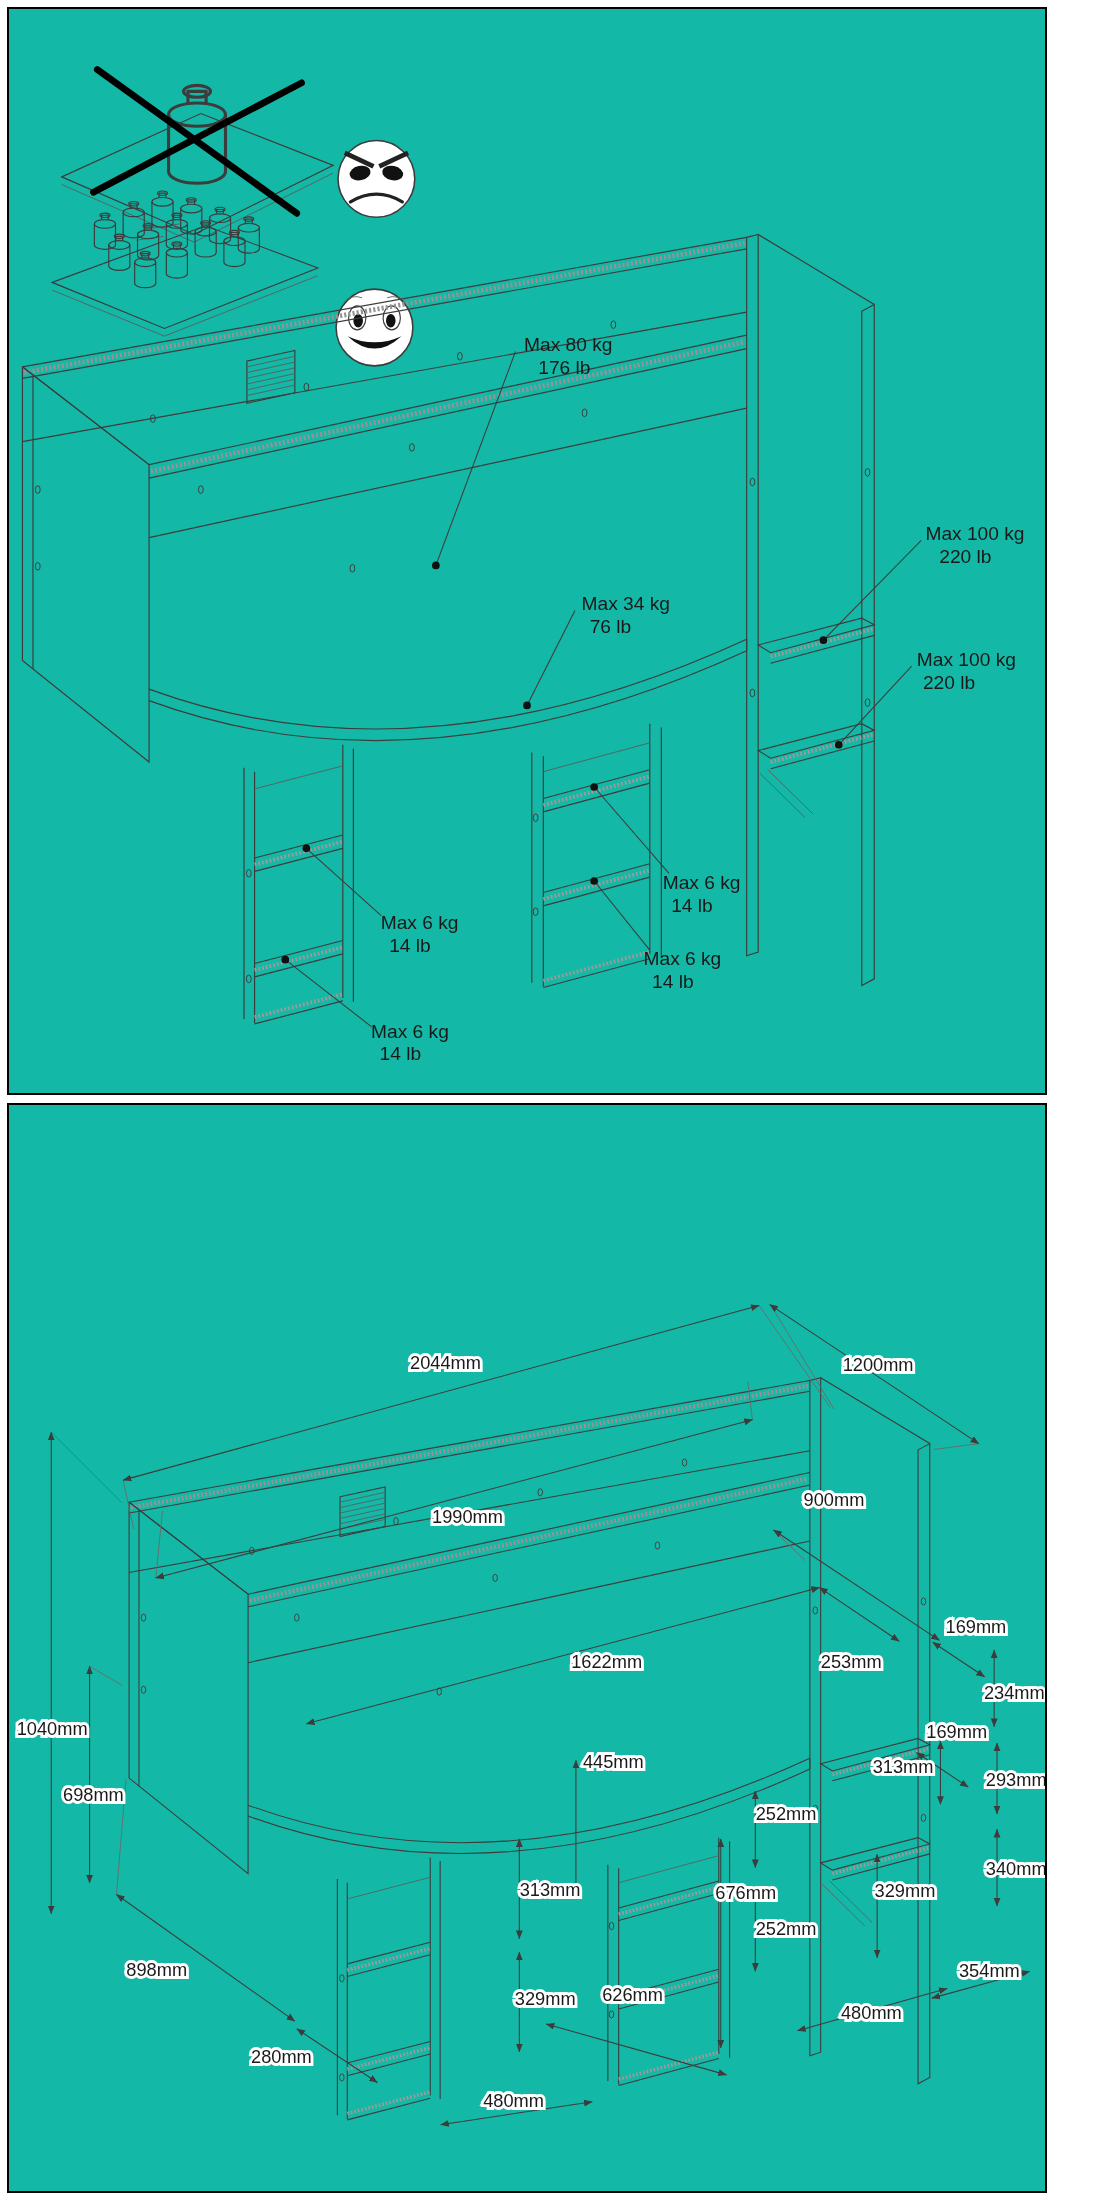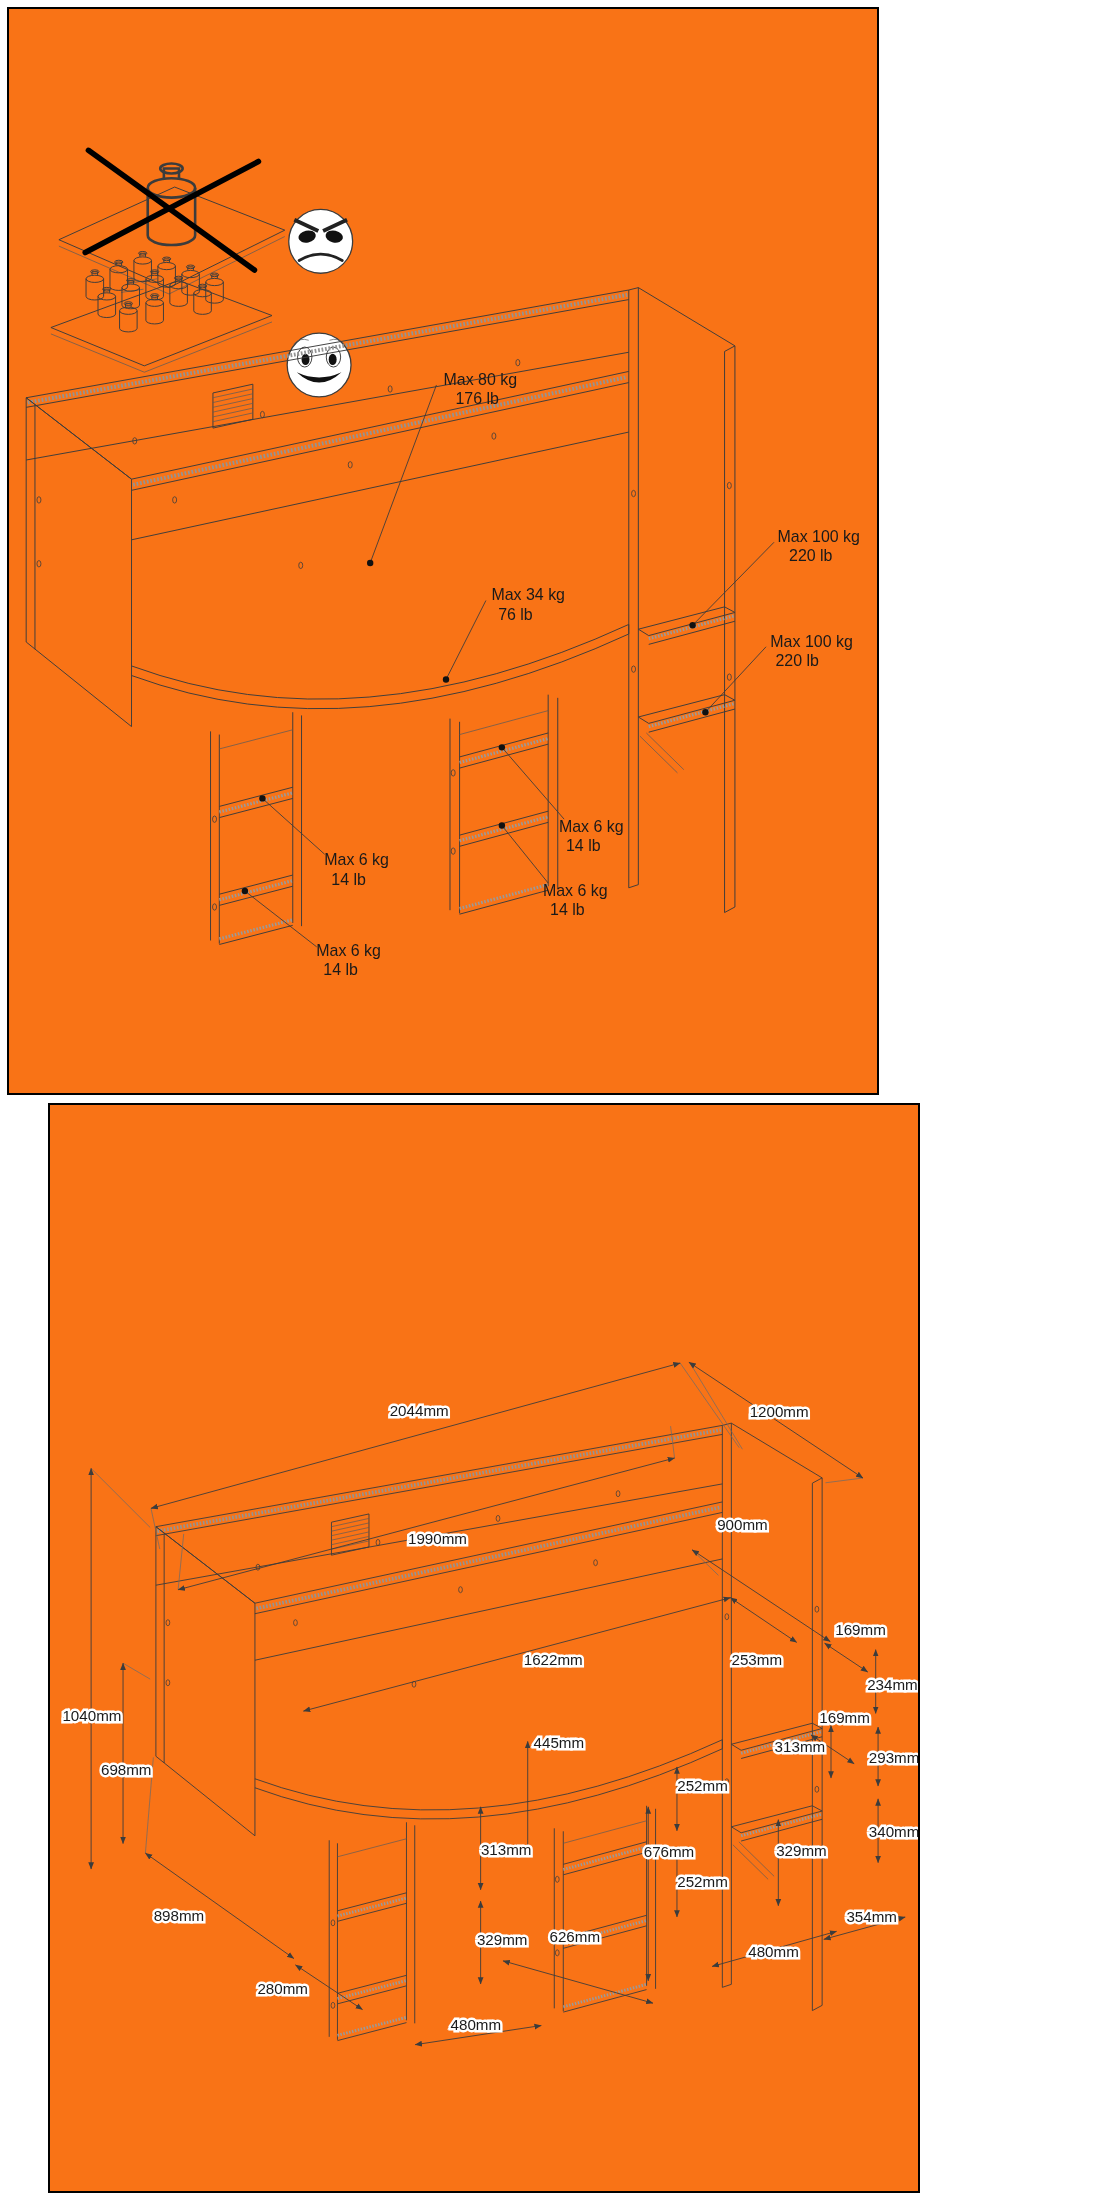--- a/index.html
+++ b/index.html
@@ -1,20 +1,20 @@
 <!DOCTYPE html>
 <html><head>
 <meta charset="utf-8">
 <style>
   html,body{margin:0;padding:0;background:#ffffff;}
   .stage{position:relative;width:1100px;height:2200px;background:#fff;
          font-family:"Liberation Sans",sans-serif;overflow:hidden;}
-  .panel{position:absolute;left:7px;width:872px;border:2px solid #000;background:#f97316;box-sizing:border-box;padding-left:6px;}
+  .panel{position:absolute;left:7px;width:1040px;border:2px solid #000;background:#14b8a6;box-sizing:border-box;}
   .panel-top{top:7px;height:1088px;}
-  .panel-bottom{top:1103px;height:1090px;margin-left:41px;}
+  .panel-bottom{top:1103px;height:1090px;}
   .panel svg{display:block;width:100%;height:100%;}
   .ln{stroke:#3c3c3c;stroke-width:1.2;fill:none;}
   .lnthin{stroke:#5a5a5a;stroke-width:0.9;fill:none;}
   .stripe{stroke:#949494;stroke-width:5;stroke-dasharray:2.2 2.2;fill:none;}
   .stripe2{stroke:#9a9a9a;stroke-width:4;stroke-dasharray:2 2;fill:none;}
   .cross{stroke:#000;stroke-width:7;stroke-linecap:round;fill:none;}
   .face{stroke:#3c3c3c;stroke-width:1.6;fill:#fff;}
   .leader{stroke:#3c3c3c;stroke-width:1.1;fill:none;}
   .dot{fill:#111;}
   .wl{font-size:20px;fill:#1a1a1a;text-anchor:middle;}

